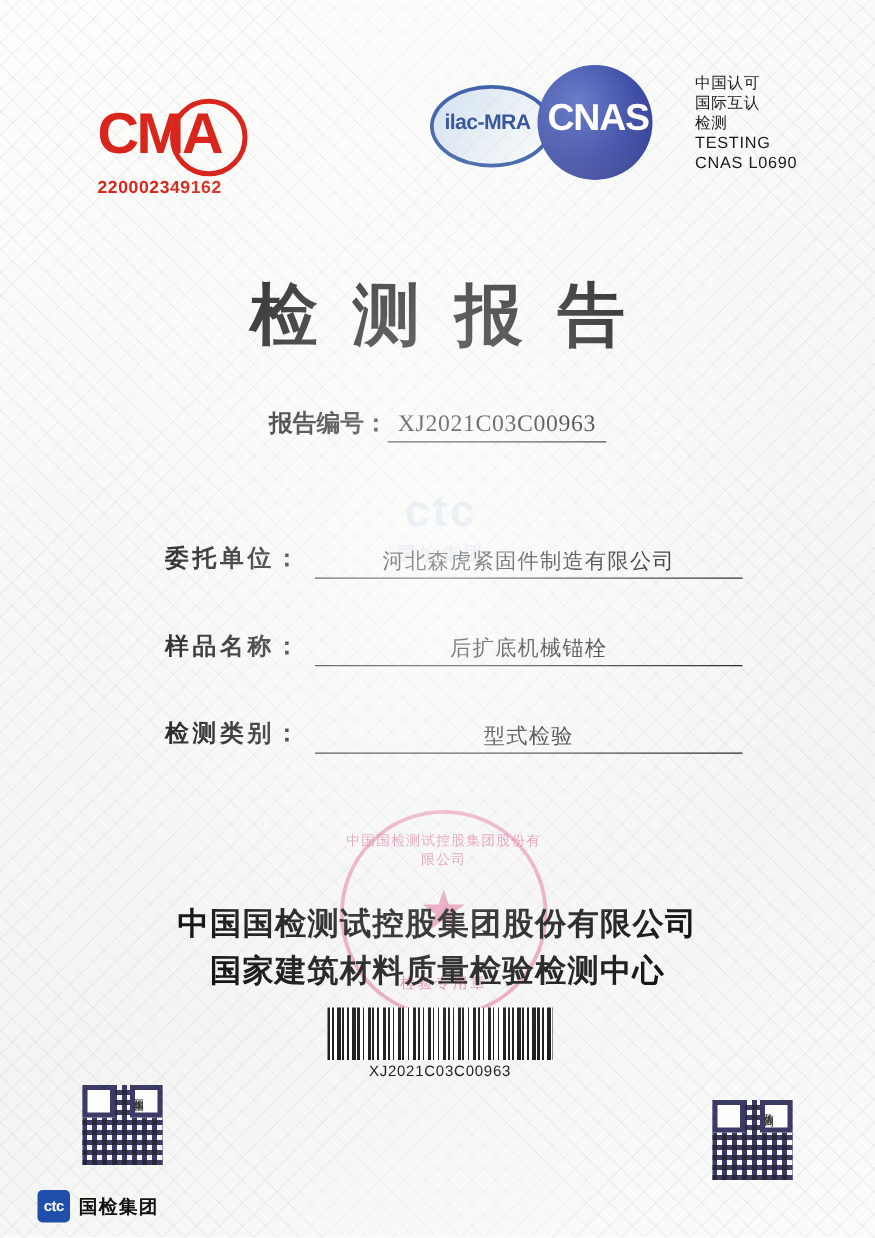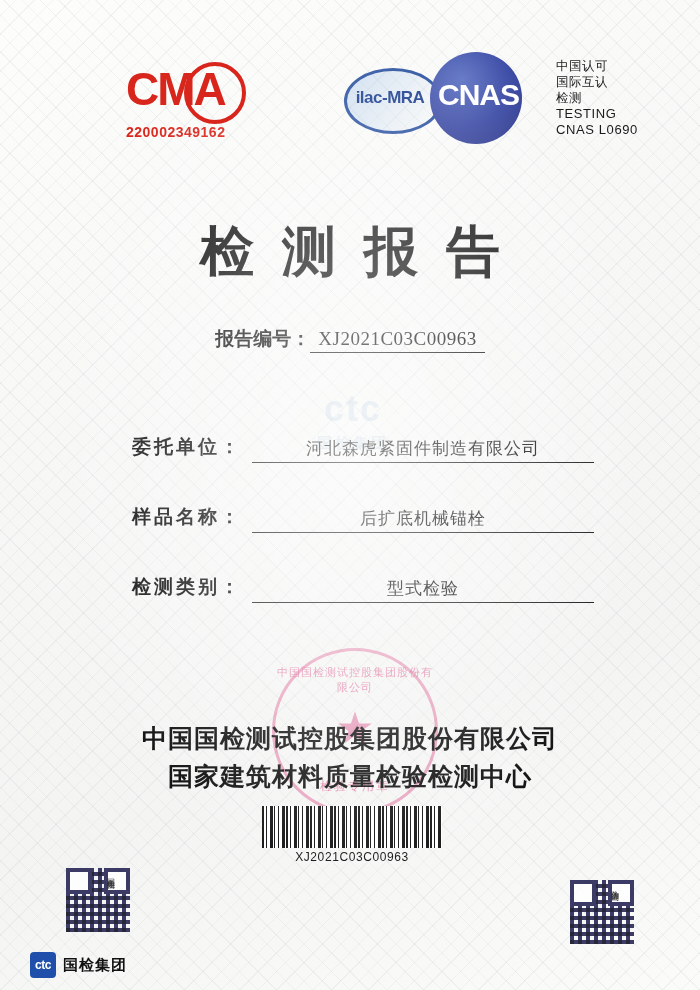--- a/index.html
+++ b/index.html
@@ -27,23 +27,22 @@
     content:"";
     position:absolute; inset:0;
     background: radial-gradient(ellipse at 50% 45%, rgba(255,255,255,0.55) 0%, rgba(255,255,255,0) 60%);
     pointer-events:none;
   }
 
   
   .cma {
     position: absolute;
     left: 78px;
-    top: 58px;
+    top: 75px;
     width: 130px;
-    margin-left: 48px;
   }
   .cma-mark {
     width: 118px;
     height: 62px;
     position: relative;
   }
   .cma-text {
     font-family: "Liberation Sans", sans-serif;
     font-weight: bold;
     font-size: 46px;

